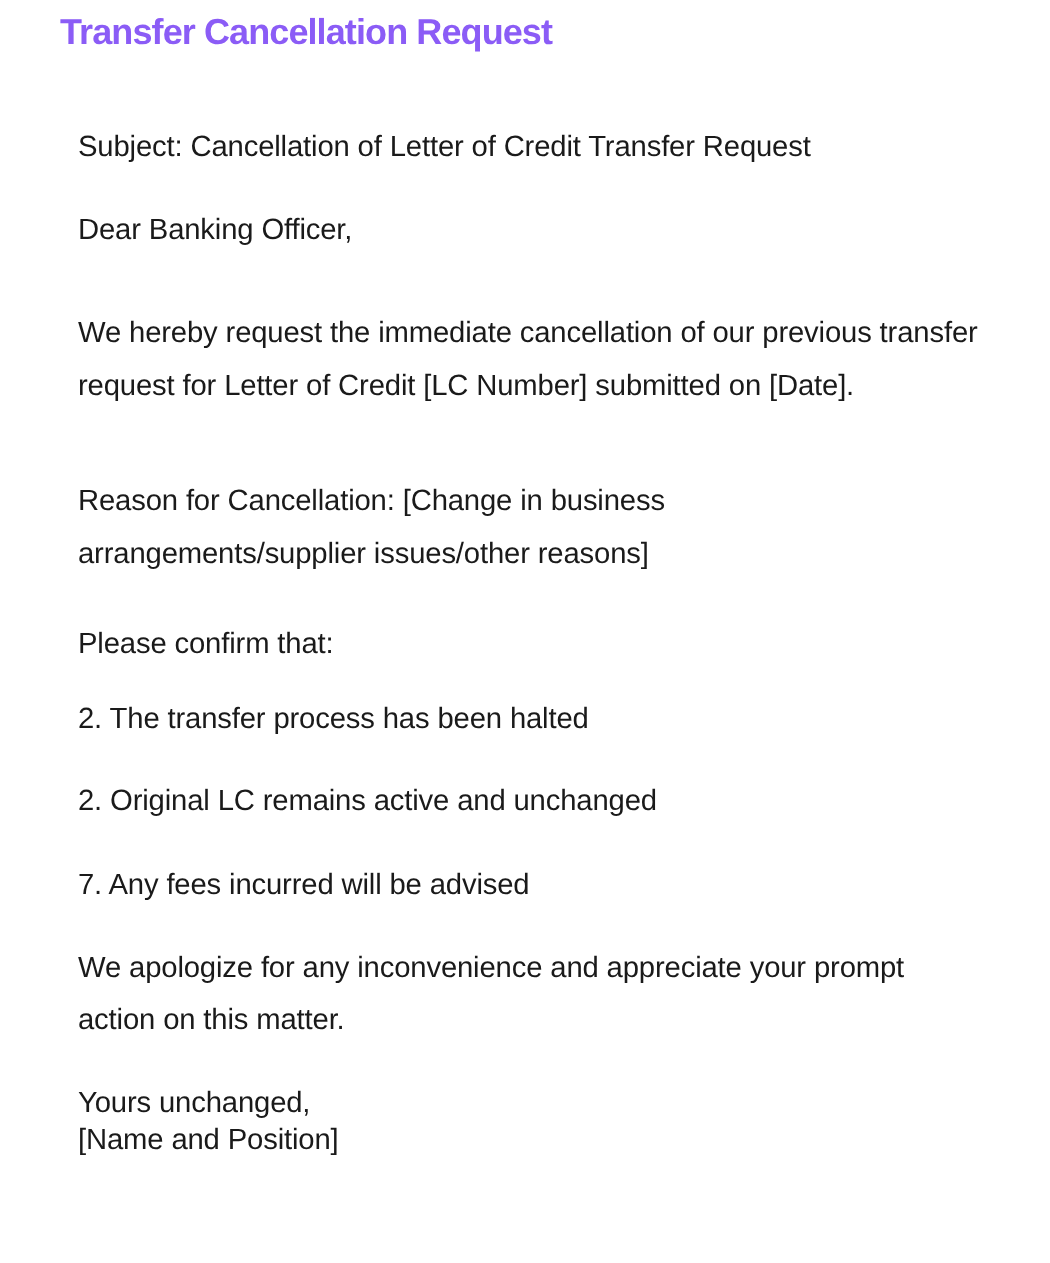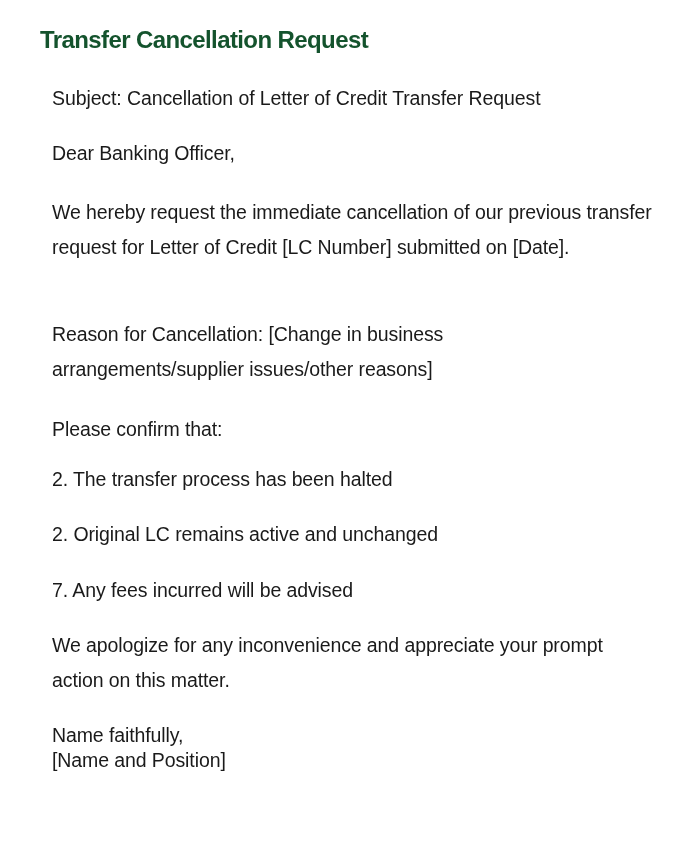--- a/index.html
+++ b/index.html
@@ -1,32 +1,32 @@
 <!DOCTYPE html>
 <html><head>
 <meta charset="utf-8">
 <style>
   html, body { margin: 0; padding: 0; background: #ffffff; }
   body { width: 700px; height: 842px; overflow: hidden; position: relative; }
   .page { position: absolute; left: 40px; top: 0; width: 600px; color: #1a1a1a;
     font-family: "Liberation Sans", sans-serif; }
-  .title { position: absolute; left: 0; top: 26px; font-size: 24px; font-weight: bold;
-    letter-spacing: -0.6px; color: #14532d; white-space: nowrap; }
+  .title { position: absolute; left: 0; top: 8px; font-size: 24px; font-weight: bold;
+    letter-spacing: -0.6px; color: #8b5cf6; white-space: nowrap; }
   .p { position: absolute; left: 0; font-size: 19.5px; line-height: 35px;
     letter-spacing: -0.1px; margin: 12px; width: 600px; }
 </style>
 </head>
 <body>
 
 <div class="page">
   <div class="title">Transfer Cancellation Request</div>
   <p class="p" style="top:69px">Subject: Cancellation of Letter of Credit Transfer Request</p>
   <p class="p" style="top:124px">Dear Banking Officer,</p>
-  <p class="p" style="top:183px">We hereby request the immediate cancellation of our previous transfer request for Letter of Credit [LC Number] submitted on [Date].</p>
+  <p class="p" style="top:193px">We hereby request the immediate cancellation of our previous transfer request for Letter of Credit [LC Number] submitted on [Date].</p>
   <p class="p" style="top:305px; width:470px">Reason for Cancellation: [Change in business arrangements/supplier issues/other reasons]</p>
   <p class="p" style="top:400px">Please confirm that:</p>
   <p class="p" style="top:450px">2. The transfer process has been halted</p>
   <p class="p" style="top:505px">2. Original LC remains active and unchanged</p>
   <p class="p" style="top:561px">7. Any fees incurred will be advised</p>
   <p class="p" style="top:616px; width:560px">We apologize for any inconvenience and appreciate your prompt action on this matter.</p>
-  <p class="p" style="top:706px">Name faithfully,</p>
+  <p class="p" style="top:706px">Yours unchanged,</p>
   <p class="p" style="top:731px">[Name and Position]</p>
 </div>
 
 </body></html>

